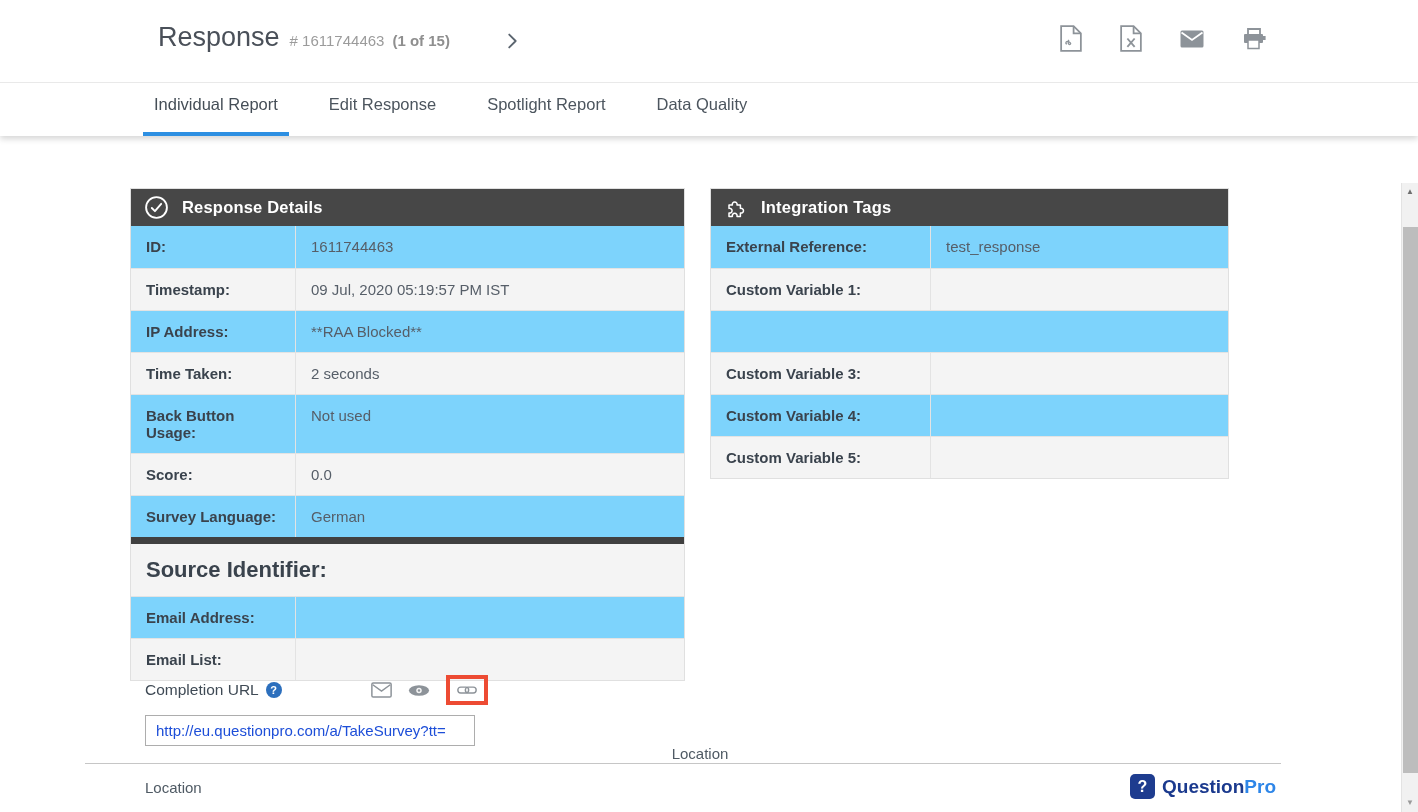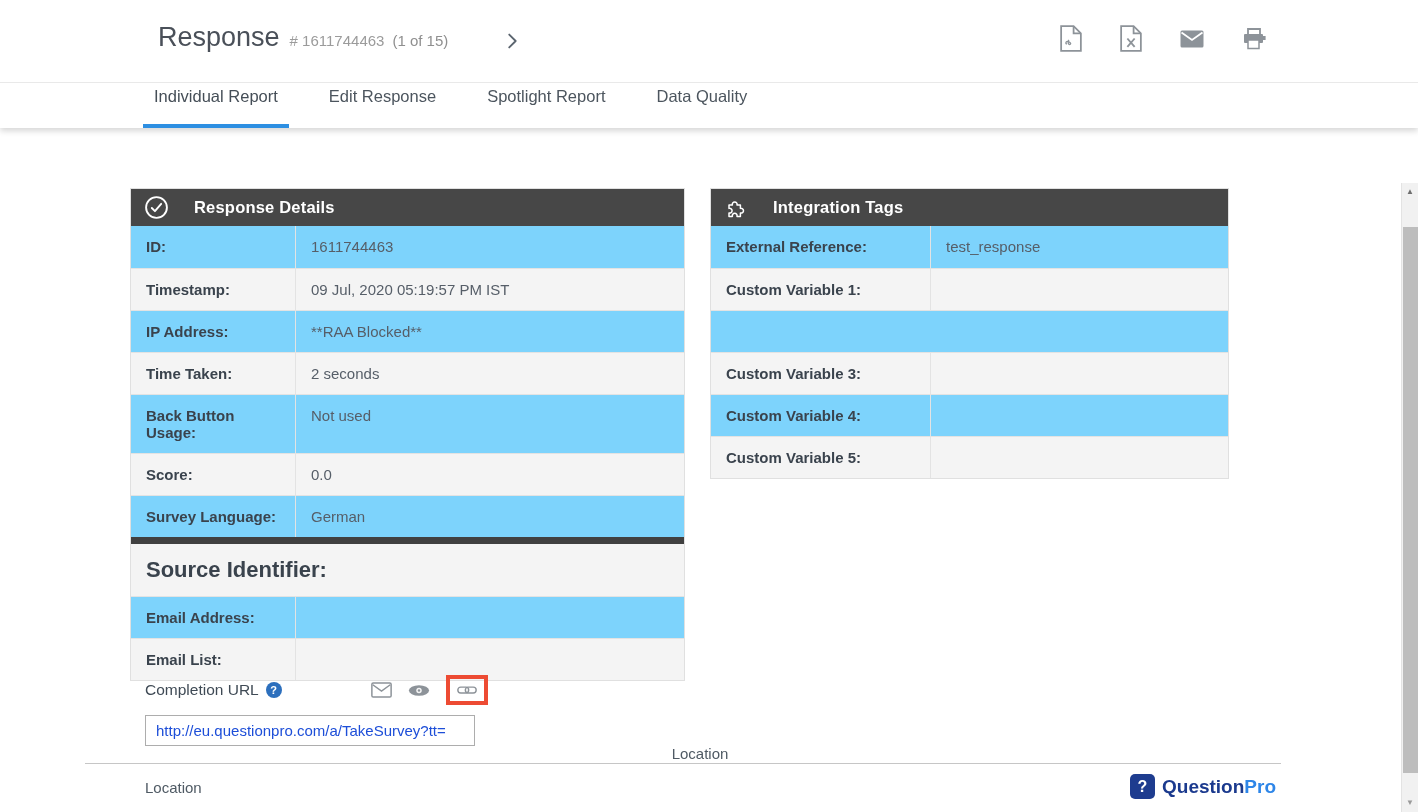--- a/index.html
+++ b/index.html
@@ -7,35 +7,35 @@
   body {
     position:relative; width:1418px; height:812px; overflow:hidden;
     background:#ffffff; font-family:"Liberation Sans", sans-serif; color:#3a434d;
   }
 
   
   .top-header { position:absolute; top:0; left:0; width:100%; height:83px; background:#fff; border-bottom:1px solid #e9e9e9; z-index:6; }
   .title-wrap { position:absolute; left:158px; top:22px; display:flex; align-items:baseline; }
   .page-title { font-size:27px; font-weight:normal; color:#4a5059; }
   .response-number { font-size:15px; color:#9b9b9b; margin-left:10px; }
-  .position-label { font-size:15px; color:#8f8f8f; margin-left:8px; }
+  .position-label { font-size:15px; color:#8f8f8f; margin-left:8px;font-weight:bold; }
   .next-chevron { position:absolute; left:499px; top:28px; width:26px; height:26px; color:#5a646e; cursor:pointer; display:flex; align-items:center; justify-content:center; }
   .header-actions { position:absolute; right:152px; top:25px; display:flex; align-items:center; gap:38px; }
   .icon-btn { cursor:pointer; color:#8d9399; display:flex; align-items:center; justify-content:center; }
 
   
-  .tab-bar { position:absolute; top:68px; left:0; width:100%; height:60px; background:#fff; display:flex; align-items:stretch; padding-left:143px; box-shadow:0 3px 6px rgba(0,0,0,0.16); z-index:5; }
+  .tab-bar { position:absolute; top:76px; left:0; width:100%; height:60px; background:#fff; display:flex; align-items:stretch; padding-left:143px; box-shadow:0 3px 6px rgba(0,0,0,0.16); z-index:5; }
   .tab { display:flex; align-items:center; padding:0 11px; margin-right:29px; font-size:16.5px; color:#4c555e; border-bottom:4px solid transparent; cursor:pointer; white-space:nowrap; }
   .tab.active { border-bottom-color:#2d8fe2; color:#454e57; }
 
   
   .data-table { position:absolute; border:1px solid #e0e0e0; background:#fff; }
   #response-details { left:130px; top:188px; width:555px; }
   #integration-tags { left:710px; top:188px; width:519px; }
-  .table-header { background:#474747; color:#fff; height:37px; display:flex; align-items:center; padding:0 13px; gap:25px; }
+  .table-header { background:#474747; color:#fff; height:37px; display:flex; align-items:center; padding:0 13px; gap:13px; }
   .table-title { font-size:16.5px; font-weight:bold; letter-spacing:0.2px; }
   .t-row { display:flex; min-height:42px; border-top:1px solid #e3e3e3; align-items:stretch; font-size:15px; background:#7dd3fc; }
   .t-row.alt { background:#f4f4f4; }
   .t-label { flex:0 0 165px; padding:12px 15px; font-weight:bold; color:#3a434d; border-right:1px solid #e3e3e3; }
   #integration-tags .t-label { flex:0 0 220px; }
   .t-value { flex:1; padding:12px 15px; color:#565e68; }
   .section-row { padding:13px 15px; font-size:22px; font-weight:bold; color:#3a434d; background:#f4f4f4; border-top:7px solid #404040; }
 
   
   .completion { position:absolute; left:145px; top:670px; width:336px; }

